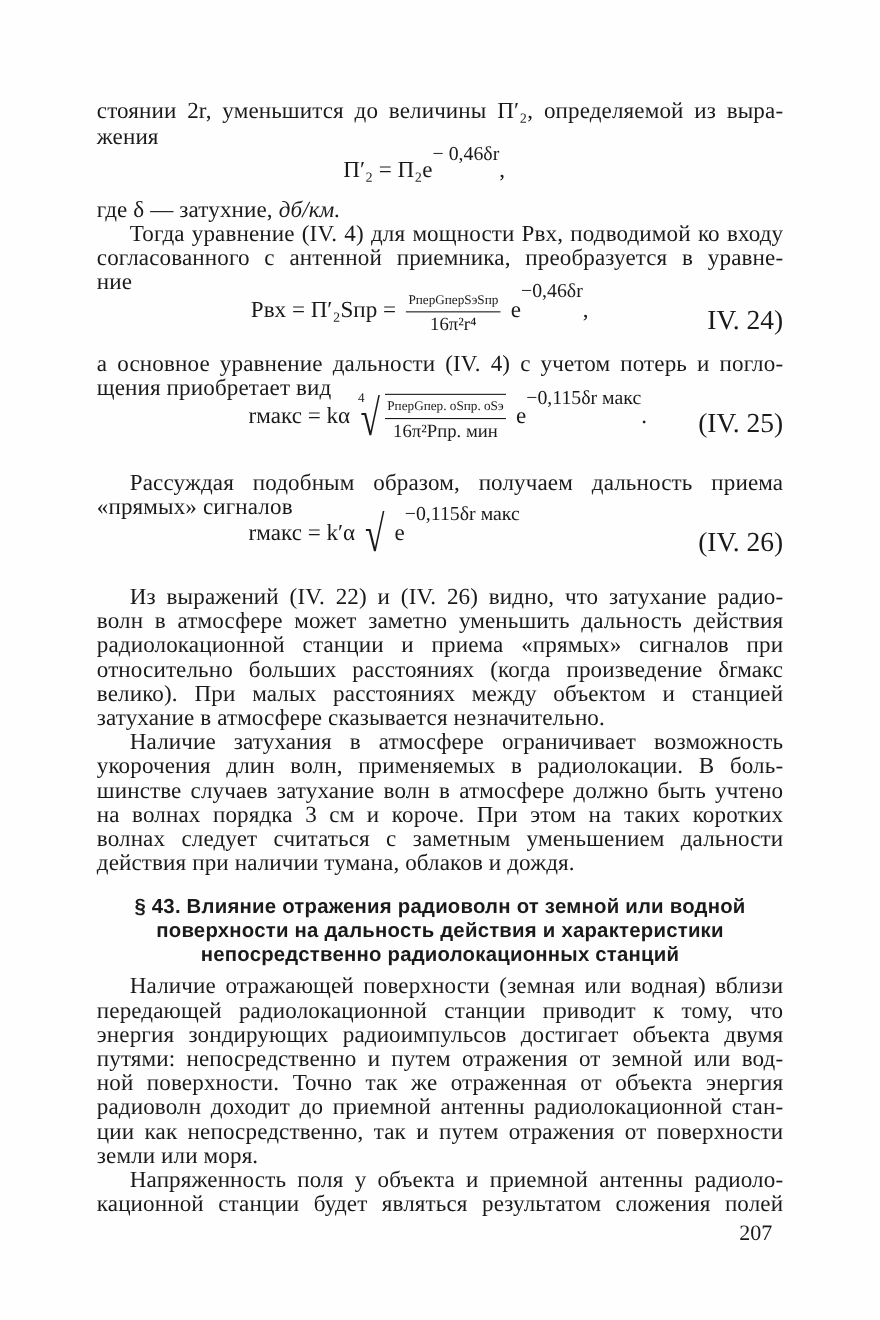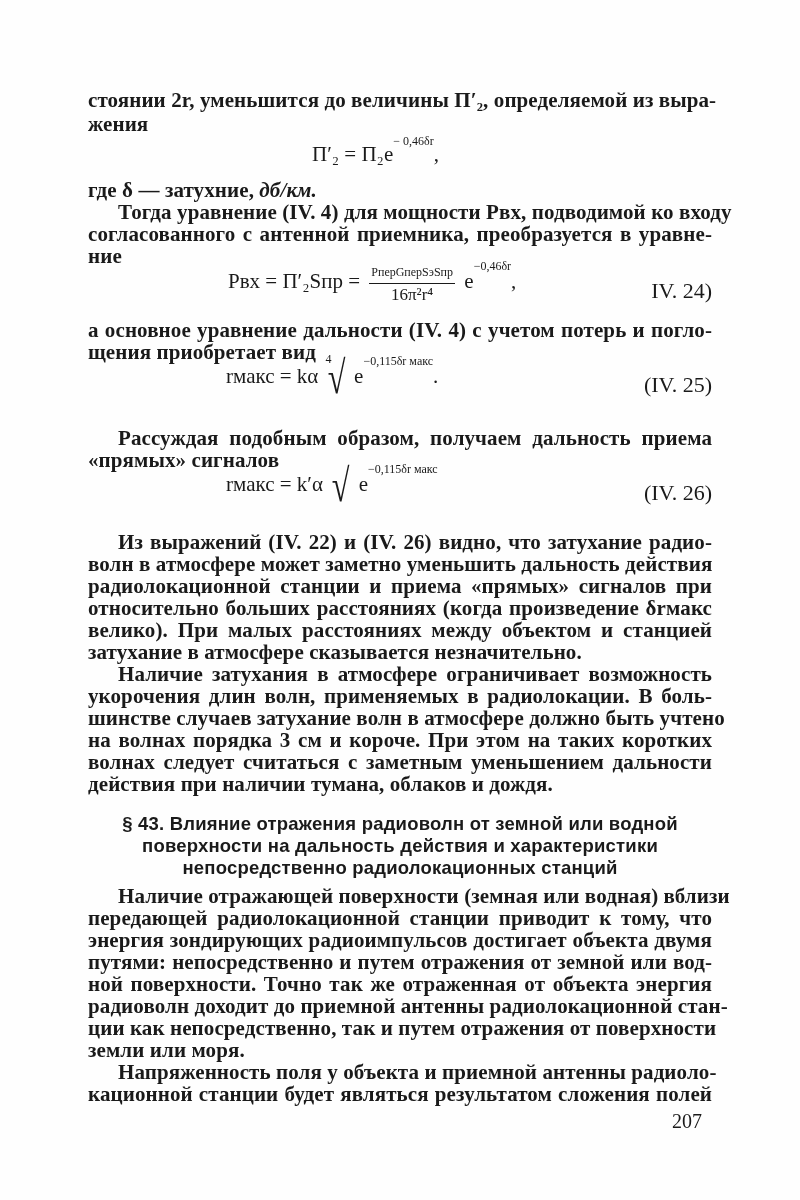--- a/index.html
+++ b/index.html
@@ -1,29 +1,29 @@
 <!DOCTYPE html>
 <html><head>
 <meta charset="utf-8">
 <style>
   html, body { margin: 0; padding: 0; background: #fefefe; }
   body { width: 800px; height: 1200px; position: relative; overflow: hidden;
          font-family: "Liberation Serif", "DejaVu Serif", serif; color: #1a1a1a; }
   .page { position: absolute; left: 88px; top: 0; width: 624px; }
   .line { position: absolute; left: 0; width: 624px; font-size: 21px; line-height: 24px;
-          white-space: nowrap; letter-spacing: 0.1px; transform-origin: left top; font-weight: bold; }
+          white-space: nowrap; letter-spacing: 0.1px; transform-origin: left top; }
   .just { text-align: justify; text-align-last: justify; }
   .indent { padding-left: 30px; width: 594px; }
   i, .it { font-style: italic; }
-  sub, sup { font-size: 12px; line-height: 0; }
+  sub, sup { font-size: 18px; line-height: 0; }
   .formula { position: absolute; font-size: 21px; white-space: nowrap; }
   .frac { display: inline-flex; flex-direction: column; align-items: center; vertical-align: middle; margin: 0 4px; }
   .frac .num { border-bottom: 1.5px solid #1a1a1a; padding: 0 2px 1px 2px; font-size: 12px; line-height: 20px; }
   .frac .den { padding: 1px 2px 0 2px; font-size: 17px; line-height: 20px; }
-  .eqnum { position: absolute; right: 0; font-size: 22px; }
+  .eqnum { position: absolute; right: 0; font-size: 25px; }
   .root { display: inline-block; position: relative; vertical-align: middle; }
   .radical { font-size: 46px; line-height: 40px; vertical-align: middle; transform: scaleX(0.7); display: inline-block; }
   .rootidx { position: absolute; left: 2px; top: -6px; font-size: 12px; }
   .heading { position: absolute; left: 0; width: 624px; font-family: "Liberation Sans", "DejaVu Sans", sans-serif;
              font-weight: bold; font-size: 18.5px; line-height: 24px; text-align: center; letter-spacing: 0.2px; }
   .pagenum { position: absolute; right: 10px; top: 1082px; font-size: 20px; }
 </style>
 </head>
 <body>
 
@@ -55,20 +55,24 @@
   <div class="eqnum" style="top:278px; right:0">IV. 24)</div>
 
   <div class="line just" style="top:318px">а основное уравнение дальности (IV. 4) с учетом потерь и погло-</div>
   <div class="line" style="top:340px">щения приобретает вид</div>
 
   <div class="formula" style="top:358px; left:138px">
     <span>rмакс = kα</span>
     <span class="root">
       <span class="rootidx">4</span>
       <span class="radical">√</span>
+    </span>
+    <span class="frac" style="border-top:1.5px solid #1a1a1a; margin-left:-4px;">
+      <span class="num">PперGпер. оSпр. оSэ</span>
+      <span class="den">16π²Pпр. мин</span>
     </span>
     <span>e</span><sup style="position:relative; top:-10px;">−0,115δr макс</sup><span>.</span>
   </div>
   <div class="eqnum" style="top:372px">(IV. 25)</div>
 
   <div class="line just indent" style="top:426px">Рассуждая подобным образом, получаем дальность приема</div>
   <div class="line" style="top:448px">«прямых» сигналов</div>
 
   <div class="formula" style="top:466px; left:138px">
     <span>rмакс = k′α</span>

